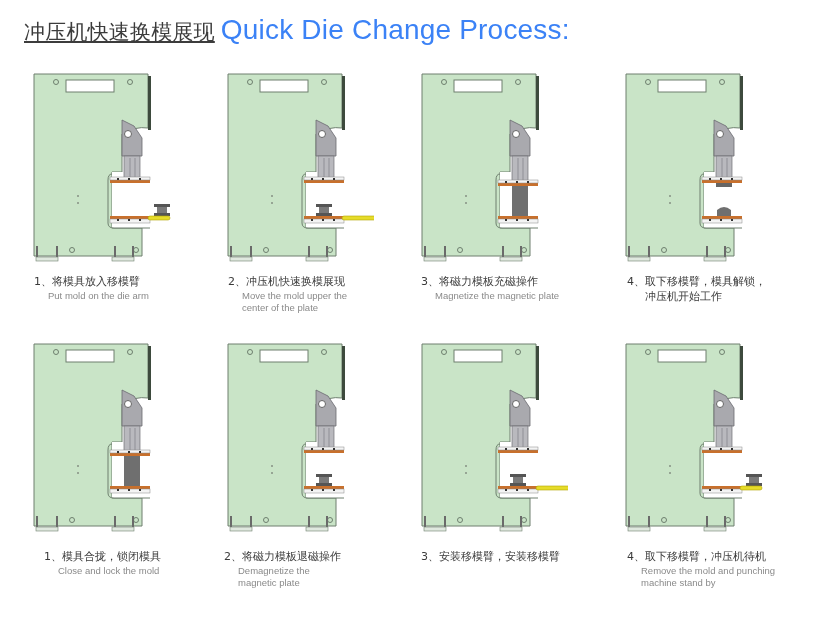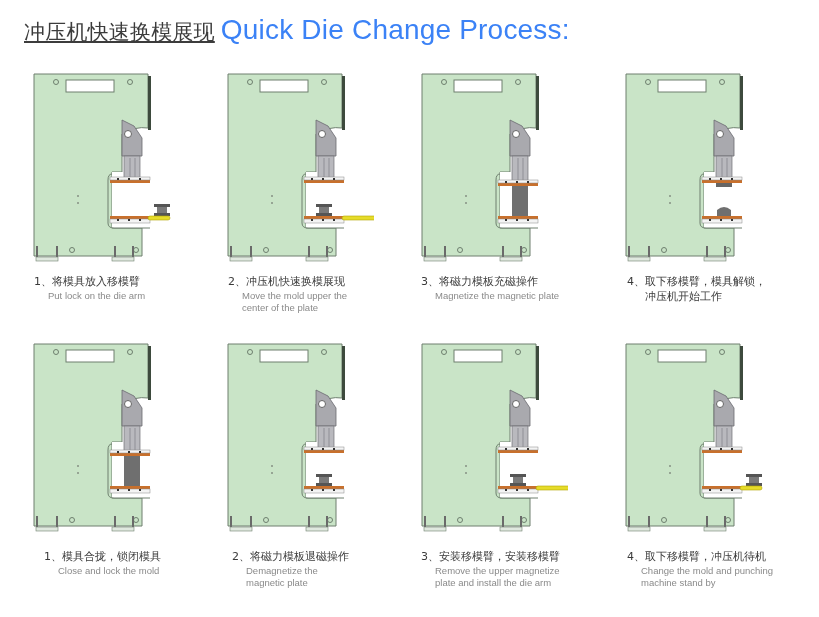--- a/index.html
+++ b/index.html
@@ -338,47 +338,45 @@
         <rect x="124" y="136" width="16" height="3" fill="#555"></rect>
         <rect x="127" y="139" width="10" height="6" fill="#7a7a7a"></rect>
         <rect x="124" y="145" width="16" height="3" fill="#555"></rect>
       </g>
       <rect x="118" y="148" width="22" height="4" rx="2" fill="#e6dc2a" stroke="#b3a400" stroke-width="0.6"></rect>
     </svg>
   </div>
 
 <div class="cap" style="left:34px;top:274px">
   <div class="zh"><span>1、</span><span>将模具放入移模臂</span></div>
-  <div class="en">Put lock on the die arm</div>
+  <div class="en">Put mold on the die arm</div>
 </div>
 <div class="cap" style="left:228px;top:274px">
   <div class="zh"><span>2、</span><span>冲压机快速换模展现</span></div>
   <div class="en">Move the mold upper the
 center of the plate</div>
 </div>
 <div class="cap" style="left:421px;top:274px">
   <div class="zh"><span>3、</span><span>将磁力模板充磁操作</span></div>
   <div class="en">Magnetize the magnetic plate</div>
 </div>
 <div class="cap" style="left:627px;top:274px">
   <div class="zh" style="display:flex"><span>4、</span><span>取下移模臂，模具解锁，
 冲压机开始工作</span></div>
 </div>
 
 <div class="cap" style="left:44px;top:549px">
   <div class="zh"><span>1、</span><span>模具合拢，锁闭模具</span></div>
   <div class="en">Close and lock the mold</div>
 </div>
-<div class="cap" style="left:232px;top:549px">
+<div class="cap" style="left:224px;top:549px">
   <div class="zh"><span>2、</span><span>将磁力模板退磁操作</span></div>
   <div class="en">Demagnetize the
 magnetic plate</div>
 </div>
 <div class="cap" style="left:421px;top:549px">
   <div class="zh"><span>3、</span><span>安装移模臂，安装移模臂</span></div>
-  <div class="en">Remove the upper magnetize
-plate and install the die arm</div>
 </div>
 <div class="cap" style="left:627px;top:549px">
   <div class="zh"><span>4、</span><span>取下移模臂，冲压机待机</span></div>
-  <div class="en">Change the mold and punching
+  <div class="en">Remove the mold and punching
 machine stand by</div>
 </div>
 
 </body></html>

